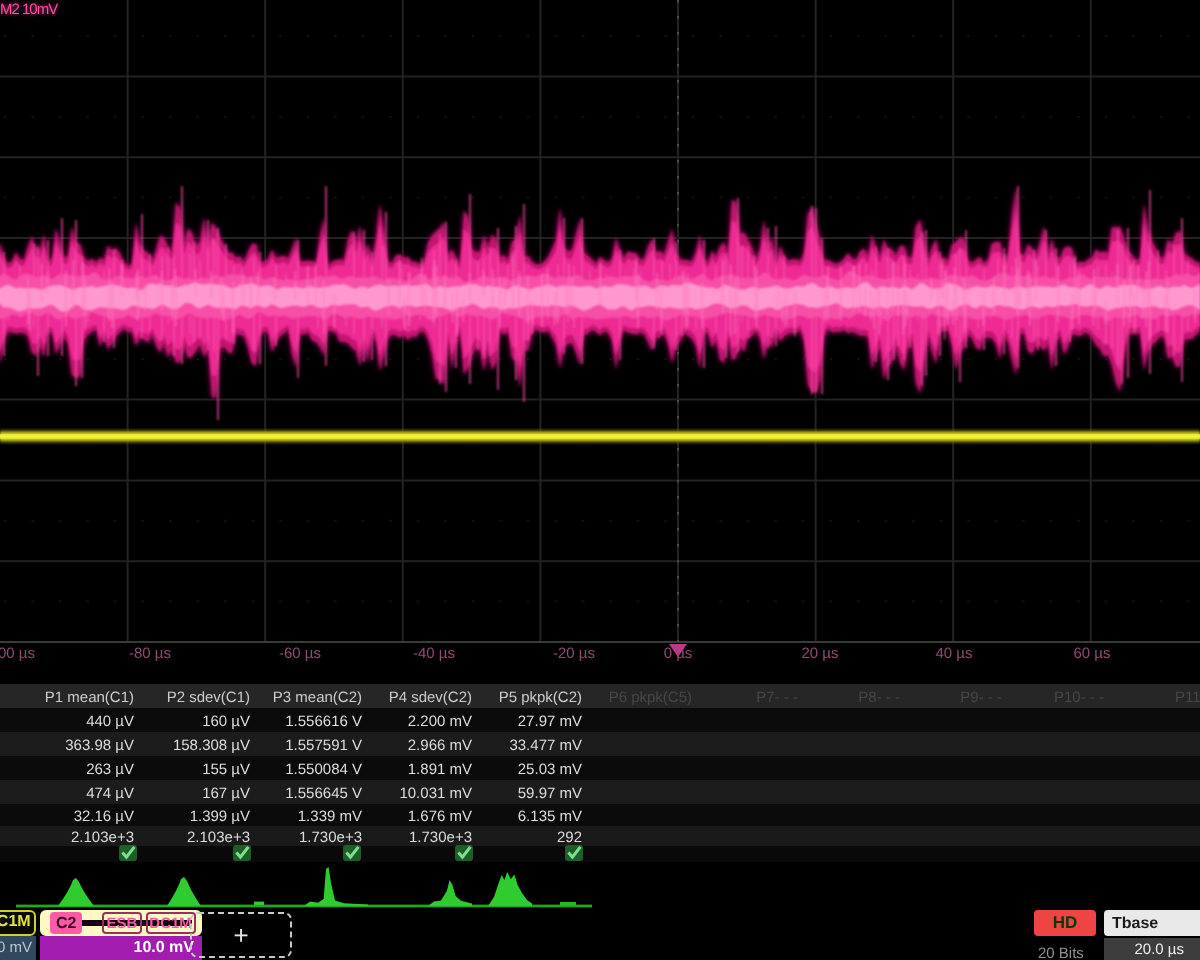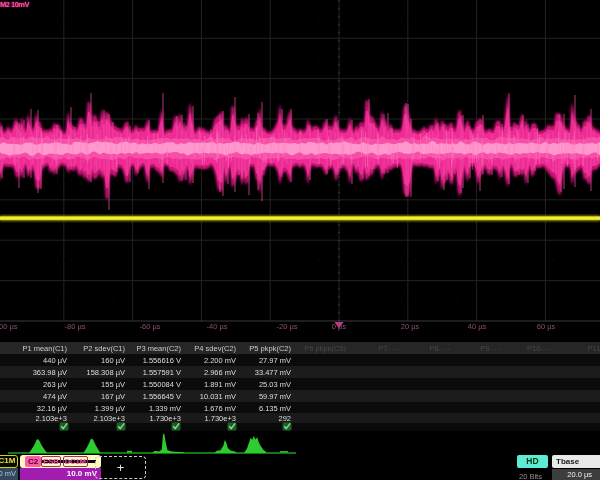--- a/index.html
+++ b/index.html
@@ -430,30 +430,30 @@
 <path d="M284.2,426.3 L286.2,428.6 L290.2,423.4" fill="none" stroke="#7fe08f" stroke-width="1.5"></path>
 <rect x="8" y="452.3" width="288" height="1.4" fill="#1fa81f"></rect>
 <path d="M29,453 Q34.85,445 36.5,440 L38,439 L39.5,441 Q41.6,446 47,453 Z" fill="#2ecc2e"></path>
 <path d="M83.5,453 Q89.025,444.5 90.5,439.5 L92,438.5 L93.5,440.5 Q95.4,445.5 100.5,453 Z" fill="#2ecc2e"></path>
 <path d="M152,453 L155,450.8 L159,451.4 L161.8,449.5 L163,434.5 L164.3,433.5 L165.6,442 L167.5,450.2 L172,451.6 L184,452.2 L184,453 Z" fill="#2ecc2e"></path>
 <path d="M214,453 L217,450.8 L220.5,450.2 L223.4,445.5 L224.8,440 L226.2,442.5 L227.8,448 L230.5,450.4 L236,451.8 L236,453 Z" fill="#2ecc2e"></path>
 <path d="M244,453 L247,448.5 L249,442.5 L250.8,437.5 L252.2,440 L253.6,436 L255.4,439.5 L257.2,437.2 L258.8,442.5 L261,446.5 L263.5,450 L266,451.8 L266,453 Z" fill="#2ecc2e"></path>
 <rect x="127" y="450.8" width="5" height="1.8" fill="#2ecc2e"></rect>
 <rect x="280" y="451" width="8" height="1.6" fill="#28b828"></rect>
 </svg>
-<div class="abs" style="left:0;top:0;width:40px;height:9px;color:#ff4da6;font-size:7.5px;font-weight:bold;letter-spacing:-0.5px;text-shadow:0 0 2px #d4327f">M2 10mV</div>
+<div class="abs" style="left:0;top:0;width:40px;height:9px;color:#ff4da6;font-size:7.5px;font-weight:normal;letter-spacing:-0.5px;text-shadow:0 0 2px #d4327f">M2 10mV</div>
 
 <div class="abs" style="left:-10px;top:455px;width:28px;height:13px;border:1.5px solid #cfcf30;border-radius:3px;color:#e3e340;font-size:8px;font-weight:bold;text-align:center;line-height:10px;background:#0a0a00">DC1M</div>
 <div class="abs" style="left:-6px;top:468px;width:24px;height:12px;background:#31485e;color:#b9c6d2;font-size:7.5px;text-align:right;line-height:12px;padding-right:2px">0 mV</div>
 
 <div class="abs" style="left:20px;top:455px;width:81px;height:13px;border:5px solid #fef9c3;border-radius:3px;background:#140210;display:flex;align-items:center">
  <span style="background:#ff5aa8;color:#3d0022;font-weight:bold;font-size:8px;padding:0 3px;height:11px;line-height:11px;border-radius:2px">C2</span>
- <span style="color:#ef5da4;font-size:7.5px;font-weight:bold;margin-left:0;border:0.5px solid #99305f;padding:0 1px;border-radius:2px">ESB</span>
+ <span style="color:#ef5da4;font-size:7.5px;font-weight:bold;margin-left:10px;border:0.5px solid #99305f;padding:0 1px;border-radius:2px">ESB</span>
  <span style="color:#ef5da4;font-size:7.5px;font-weight:bold;margin-left:2px;border:0.5px solid #99305f;padding:0 1px;border-radius:2px">DC1M</span>
 </div>
 <div class="abs" style="left:20px;top:468px;width:81px;height:12px;background:#a21caf;color:#fff;font-size:8px;font-weight:bold;text-align:right;line-height:12px;padding-right:4px">10.0 mV</div>
 
 <div class="abs" style="left:95px;top:456px;width:51px;height:23px;border:1px dashed #c8c8c8;border-radius:4px;color:#e8e8e8;font-size:13px;text-align:center;line-height:22px">+</div>
 
-<div class="abs" style="left:517px;top:455px;width:31px;height:13px;background:#5eead4;border-radius:2px;color:#073807;font-size:8.5px;font-weight:bold;text-align:center;line-height:13px">HD</div>
+<div class="abs" style="left:517px;top:455px;width:31px;height:13px;background:#ef4444;border-radius:2px;color:#073807;font-size:8.5px;font-weight:bold;text-align:center;line-height:13px">HD</div>
 <div class="abs" style="left:519px;top:472px;color:#909090;font-size:7.5px">20 Bits</div>
 <div class="abs" style="left:552px;top:455px;width:52px;height:13px;background:#e9e9e9;border-radius:2px;color:#1a1a1a;font-size:8px;font-weight:bold;line-height:13px;padding-left:4px">Tbase</div>
 <div class="abs" style="left:552px;top:469px;width:52px;height:11px;background:#3d3d3d;color:#f0f0f0;font-size:7.5px;text-align:right;line-height:11px;padding-right:12px">20.0 µs</div>
 </div>
 </body></html>

